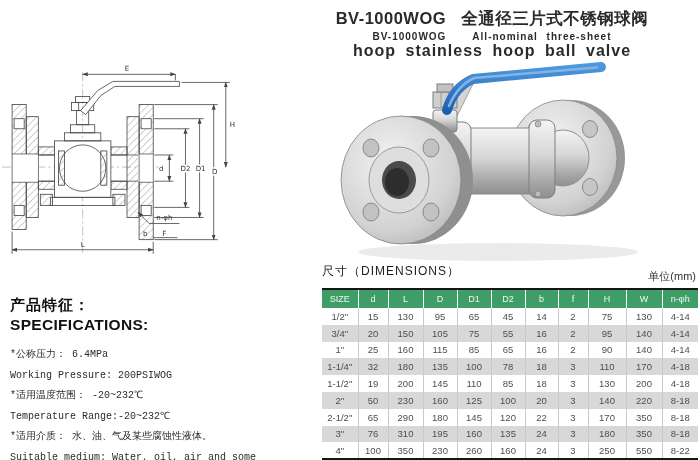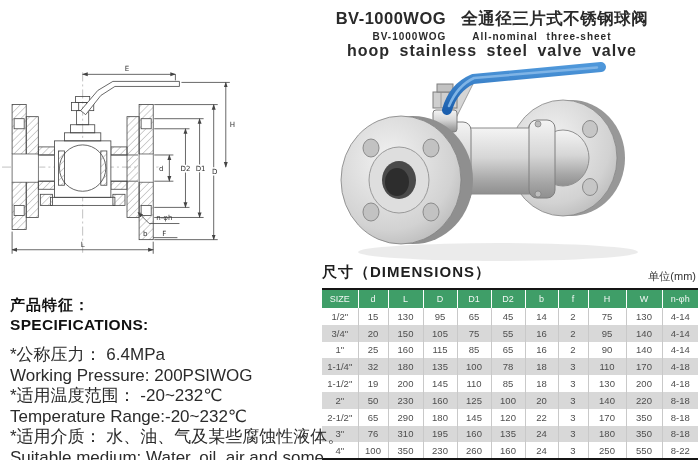--- a/index.html
+++ b/index.html
@@ -8,50 +8,50 @@
   .abs { position:absolute; }
 
   
   .title-block { left:288px; top:8px; width:408px; text-align:center; }
   .title-line { font-weight:bold; color:#2a2a2a; white-space:pre; }
   .t1 { font-size:16.5px; letter-spacing:.5px; }
   .t2 { font-size:10px; letter-spacing:1px; word-spacing:5px; margin-top:1px; }
   .t3 { font-size:16px; letter-spacing:1px; word-spacing:4px; }
 
   
-  .dim-heading { left:322px; top:263px; font-size:15px; font-weight:bold; letter-spacing:1px; color:#1e1e1e; }
+  .dim-heading { left:322px; top:263px; font-size:12px; font-weight:normal; letter-spacing:1px; color:#1e1e1e; }
   .unit-label  { top:269px; right:4px; font-size:11px; color:#333; }
 
   
   .tbl-wrap { left:322px; top:288px; width:376px; }
   table { border-collapse:collapse; table-layout:fixed; width:376px;
           border-top:2px solid #151515; border-bottom:2px solid #151515; }
   th { background:#3f9e68; color:#f2f7f4; font-size:9px; font-weight:normal;
        height:19px; text-align:center; }
   th + th { border-left:1px solid #ffffff; }
   td { font-size:9.5px; color:#4e4e4e; height:16.8px; text-align:center; }
   td + td { border-left:1px solid #c9c9c9; }
   tr.alt td { background:#d8d8d8; }
 
   
   .specs { left:10px; top:296px; width:305px; }
   .spec-h-cn { font-size:15px; font-weight:bold; color:#111; letter-spacing:1px;font-family:Liberation Mono, monospace; }
   .spec-h-en { font-size:15.5px; font-weight:bold; color:#111; letter-spacing:.3px; margin-top:1px; }
   .spec-lines { margin-top:11px; }
-  .spec-lines div { font-size:17px; line-height:20.5px; color:#2b2b2b; white-space:pre; }
+  .spec-lines div { font-size:10px; line-height:20.5px; color:#2b2b2b; white-space:pre;font-family:Liberation Mono, monospace; }
 
   svg text { font-family:"DejaVu Sans",sans-serif; }
 </style>
 </head>
 <body>
 
 <div class="abs title-block">
   <div class="title-line t1">BV-1000WOG   全通径三片式不锈钢球阀</div>
   <div class="title-line t2">BV-1000WOG   All-nominal three-sheet</div>
-  <div class="title-line t3">hoop stainless steel valve valve</div>
+  <div class="title-line t3">hoop stainless hoop ball valve</div>
 </div>
 
 <svg class="abs" style="left:0;top:46px" width="252" height="222" viewBox="0 0 250 220">
   <defs>
     <pattern id="h1" width="5" height="5" patternTransform="rotate(45)" patternUnits="userSpaceOnUse">
       <line x1="0" y1="0" x2="0" y2="5" stroke="#8a8a8a" stroke-width="0.8"></line>
     </pattern>
     <marker id="ar" viewBox="0 0 10 10" refX="9" refY="5" markerWidth="7" markerHeight="7" orient="auto-start-reverse">
       <path d="M0,1.5 L10,5 L0,8.5 z" fill="#444"></path>
     </marker>

